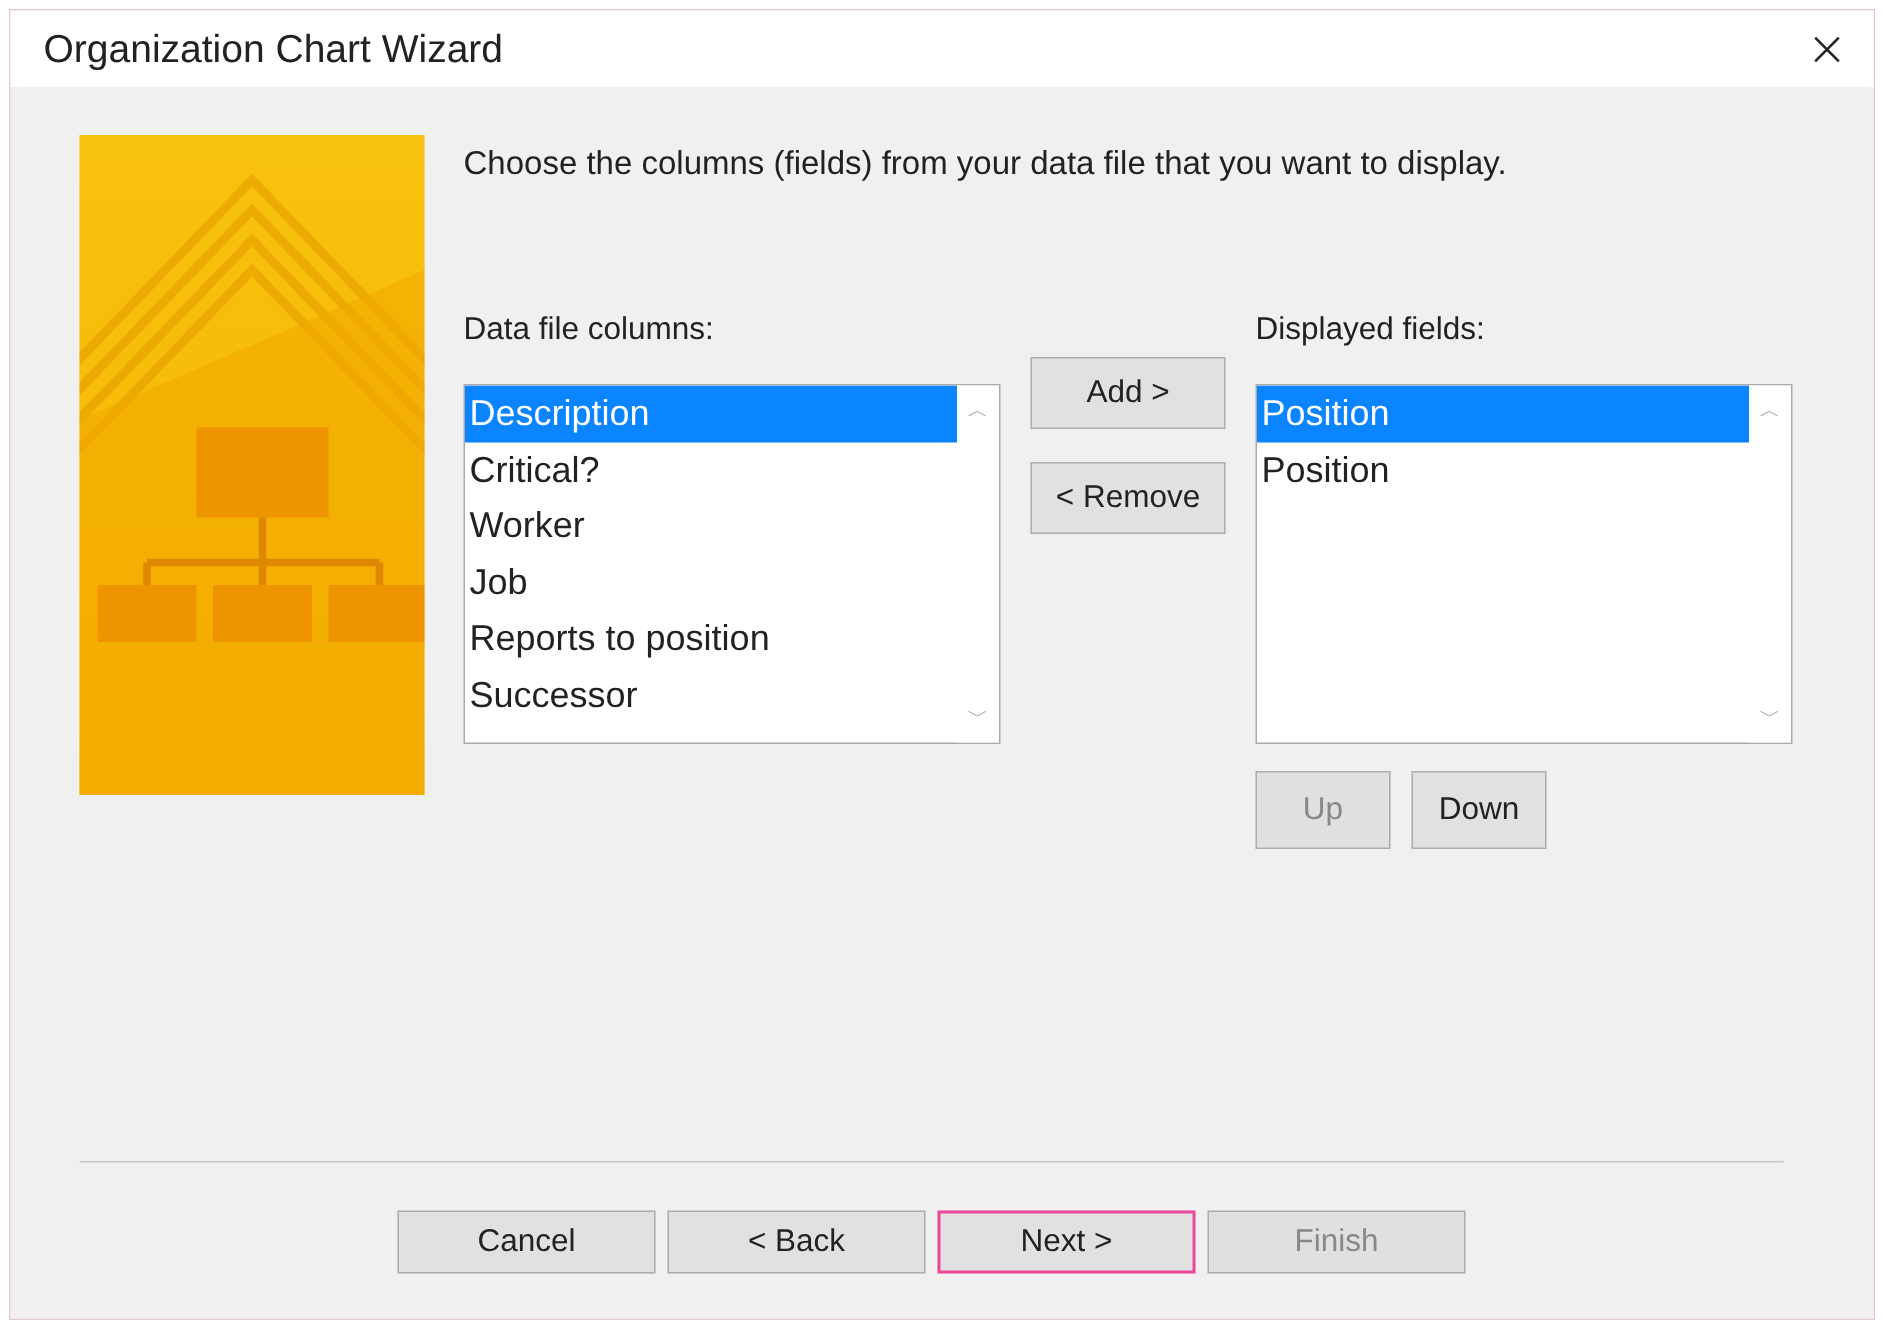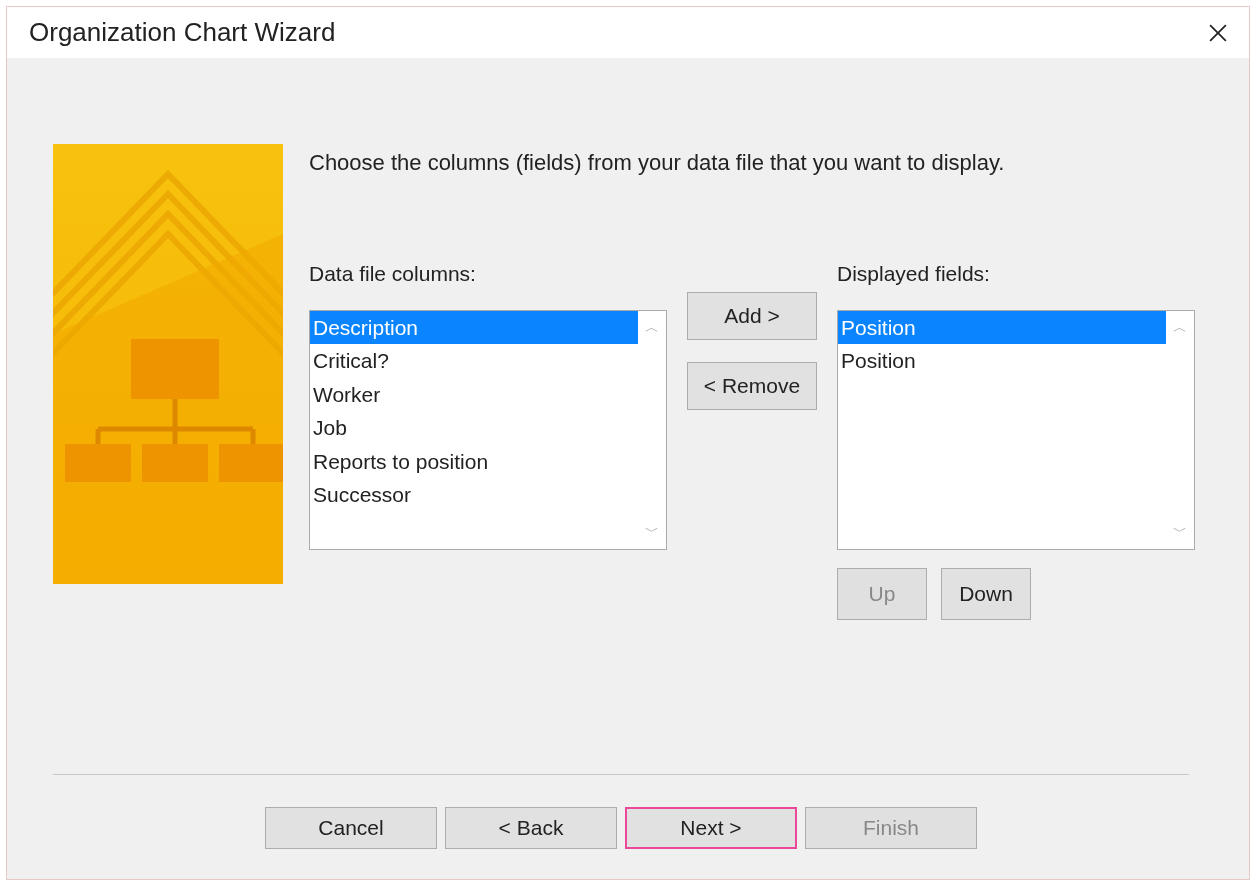--- a/index.html
+++ b/index.html
@@ -37,21 +37,21 @@
     height: 26px;
     cursor: pointer;
     display: flex;
     align-items: center;
     justify-content: center;
   }
   .close-btn svg { width: 18px; height: 18px; }
   .content {
     flex: 1;
     background: #f0f0f0;
-    padding: 86px 60px 30px 46px;
+    padding: 32px 60px 30px 46px;
     position: relative;
     display: flex;
     flex-direction: column;
   }
   .main-row {
     display: flex;
     gap: 26px;
   }
   .wizard-graphic {
     width: 230px;
@@ -91,21 +91,21 @@
     border: 1px solid #aaa;
     background: #fff;
     position: relative;
     display: flex;
   }
   .list-items {
     flex: 1;
     overflow: hidden;
   }
   .list-item {
-    font-size: 21px;
+    font-size: 24px;
     padding: 2px 6px 2px 3px;
     color: #222;
     cursor: default;
     line-height: 1.4;
   }
   .list-item.selected {
     background: #0a84ff;
     color: #fff;
   }
   .list-scroll {

